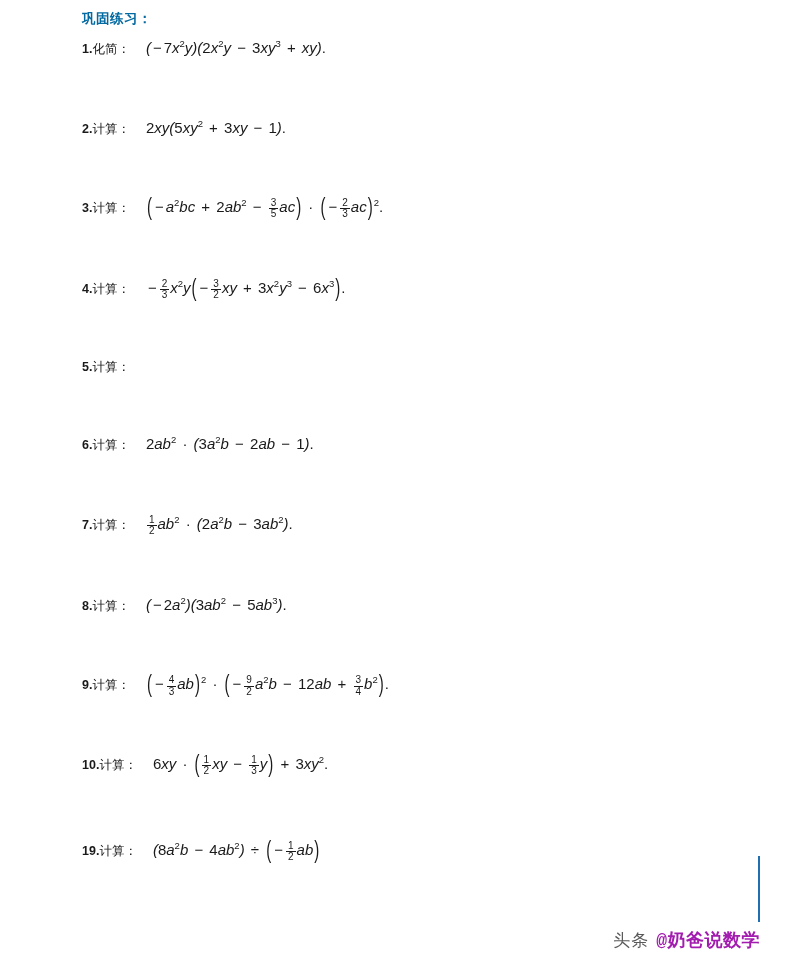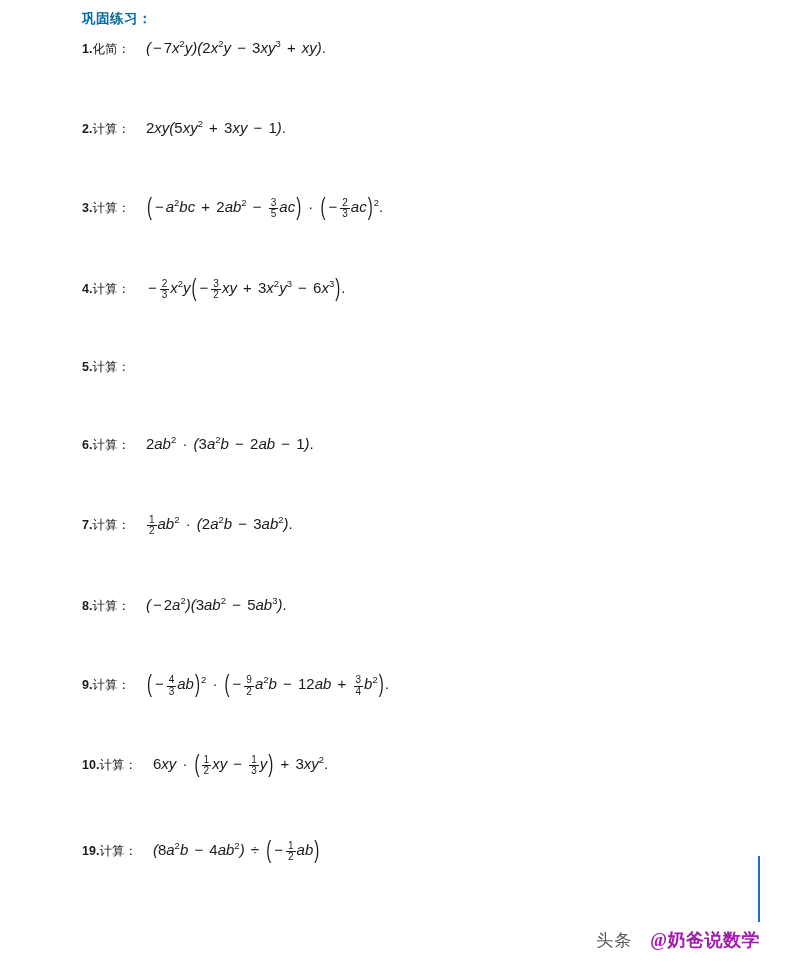--- a/index.html
+++ b/index.html
@@ -100,23 +100,23 @@
     width: 2px;
     height: 66px;
     background: #1f6fb2;
   }
   .watermark {
     position: absolute;
     right: 28px;
     bottom: 18px;
     display: flex;
     align-items: center;
-    gap: 18px;
+    gap: 7px;
     color: #4a4a4a;
-    font-family: Liberation Serif, serif;
+    font-family: Liberation Mono, monospace;
   }
   .wm-toutiao {
     font-size: 17px;
     color: #5a5a5a;
     letter-spacing: 1px;
   }
   .wm-name {
     font-size: 18px;
     font-weight: bold;
     color: #a21caf;

